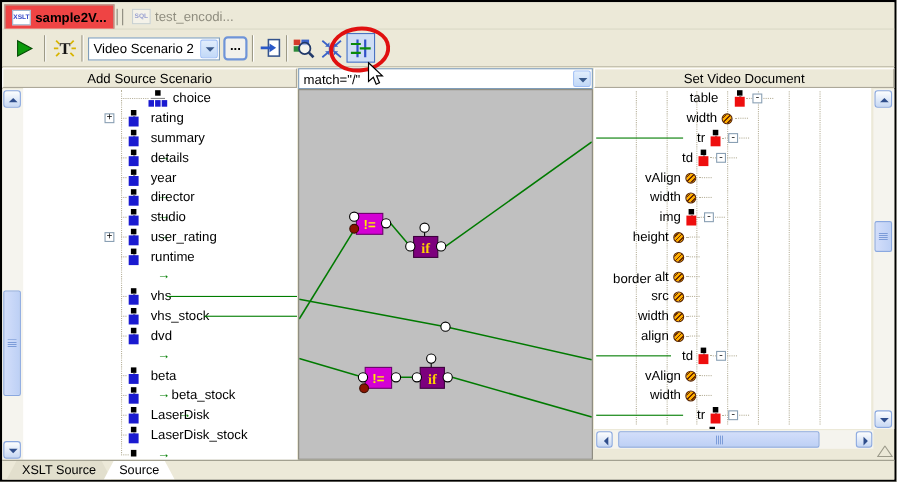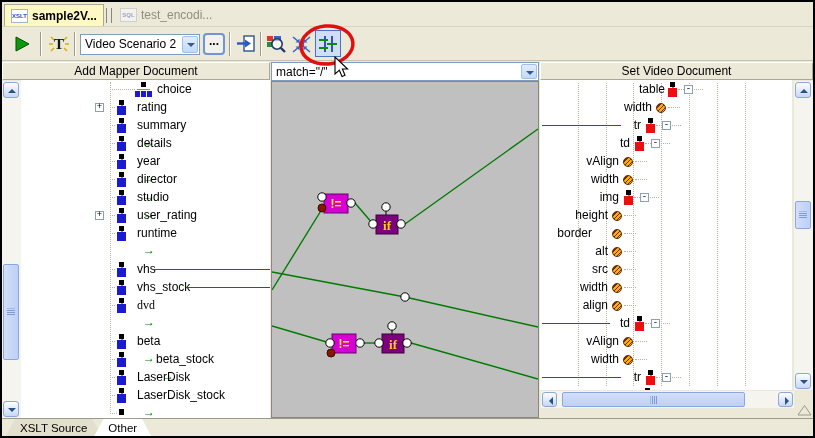--- a/index.html
+++ b/index.html
@@ -5,21 +5,21 @@
   html,body{margin:0;padding:0;background:#888;}
   *{box-sizing:border-box;}
   .window{position:relative;width:815px;height:438px;background:#ece9d8;
     font-family:"Liberation Sans",sans-serif;font-size:12px;color:#000;
     box-shadow:inset 0 0 0 2px #000;overflow:hidden;}
 
   
   .doctabs{position:absolute;left:2px;top:2px;right:2px;height:25px;background:#ece9d8;
     border-bottom:1px solid #d8d4c4;display:flex;align-items:flex-end;padding-left:2px;}
   .dtab{display:flex;align-items:center;height:22px;padding:0 6px;color:#8f8d7f;}
-  .dtab.active{background:#fef9c3;border:1px solid #aca899;border-bottom:none;color:#000;font-weight:bold;text-align:center;}
+  .dtab.active{background:#ef4444;border:1px solid #aca899;border-bottom:none;color:#000;font-weight:bold;text-align:center;}
   .dtab .ficon{width:17px;height:14px;border:1px solid #9fb6cd;background:#fff;margin-right:4px;
     font-size:6px;font-weight:bold;color:#3347c8;display:flex;align-items:center;justify-content:center;
     text-transform:uppercase;letter-spacing:0;}
   .dtab.dim .ficon{opacity:.45;}
   .dsep{width:1px;height:15px;background:#8a887c;margin:0 2px 3px 2px;}
 
   
   .toolbar{position:absolute;left:2px;top:27px;right:2px;height:34px;background:#ece9d8;
     border-bottom:1px solid #c5c2b0;}
   .tb-sep{position:absolute;top:5px;width:2px;height:24px;border-left:1px solid #9d9a86;border-right:1px solid #fff;}
@@ -182,21 +182,21 @@
   </div>
 
   <svg class="overlay" style="left:297px;top:19px" width="64" height="52">
     <ellipse cx="30" cy="26" rx="26" ry="19" fill="none" stroke="#e01010" stroke-width="3.5" transform="rotate(-6 30 26)"></ellipse>
   </svg>
   <svg class="overlay" style="left:334px;top:56px" width="18" height="26">
     <polygon points="1,1 1,18 5.4,14.2 8,20.6 11,19.2 8.4,13 13.6,13" fill="#fff" stroke="#000" stroke-width="1.1"></polygon>
   </svg>
 
   <div class="phead" style="left:2px;width:268px">
-    <span>Add Mapper Document</span>
+    <span>Add Source Scenario</span>
   </div>
   <div class="combo" style="left:271px;top:62px;width:268px;height:19px">
     <span class="ctext">match="/"</span>
     <span class="xp-drop"></span>
   </div>
   <div class="phead" style="left:540px;width:273px">
     <span>Set Video Document</span>
   </div>
 
   <div class="sb" style="left:2px;top:81px;width:19px;height:337px">
@@ -307,21 +307,21 @@
       <div class="trow" style="top: 181px;">
         <div class="stub" style="left: 89px; width: 5px;"></div>
         <div class="el-ic" style="left: 95px;">
           <div class="t"></div>
           <div class="s"></div>
           <div class="b"></div>
         </div>
         <div class="lbl" style="left: 116px;">vhs</div>
         <div class="gline" style="left: 131px; right: 0px;"></div>
       </div>
-      <div class="trow" style="top: 217px; font-family: Liberation Serif, serif;">
+      <div class="trow" style="top: 217px;">
         <div class="stub" style="left: 89px; width: 5px;"></div>
         <div class="el-ic" style="left: 95px;">
           <div class="t"></div>
           <div class="s"></div>
           <div class="b"></div>
         </div>
         <div class="lbl" style="left: 116px;">dvd<div class="arrowg" style="position: static;">→</div></div>
       </div>
       <div class="trow" style="top: 253px;">
         <div class="stub" style="left: 89px; width: 5px;"></div>
@@ -406,21 +406,21 @@
 
   <div class="tree" style="left:540px;top:80px;width:252px;height:310px" id="rtree">
       <div class="vguide" style="left: 38px; top: 3px; height: 303px;"></div>
       <div class="vguide" style="left: 66px; top: 3px; height: 303px;"></div>
       <div class="vguide" style="left: 93px; top: 3px; height: 303px;"></div>
       <div class="vguide" style="left: 121px; top: 3px; height: 303px;"></div>
       <div class="vguide" style="left: 149px; top: 3px; height: 303px;"></div>
       <div class="vguide" style="left: 177px; top: 3px; height: 303px;"></div>
       <div class="vguide" style="left: 205px; top: 3px; height: 303px;"></div>
       <div class="trow" style="top: 1px;">
-        <div class="lbl" style="right: 127px; text-align: right;">table</div>
+        <div class="lbl" style="right: 139px; text-align: right;">table</div>
         <div class="el-ic red" style="left: 127px;">
           <div class="t"></div>
           <div class="s"></div>
           <div class="b"></div>
         </div>
         <div class="stub" style="left: 138px; width: 6px;"></div>
         <div class="pmbox" style="left: 144px;">-</div>
         <div class="stub" style="left: 154px; width: 9px;"></div>
       </div>
       <div class="trow" style="top: 19px;">
@@ -471,21 +471,21 @@
         <div class="stub" style="left: 94px; width: 6px;"></div>
         <div class="pmbox" style="left: 100px;">-</div>
         <div class="stub" style="left: 110px; width: 9px;"></div>
       </div>
       <div class="trow" style="top: 127px;">
         <div class="lbl" style="right: 184px; text-align: left;">height</div>
         <div class="at-ic" style="left: 72px;"></div>
         <div class="stub" style="left: 84px; width: 12px;"></div>
       </div>
       <div class="trow" style="top: 145px;">
-        <div class="lbl" style="right: 200px; text-align: right;">border</div>
+        <div class="lbl" style="right: 200px; text-align: right; margin-top: 20px;">border</div>
         <div class="at-ic" style="left: 72px;"></div>
         <div class="stub" style="left: 84px; width: 12px;"></div>
       </div>
       <div class="trow" style="top: 163px;">
         <div class="lbl" style="right: 184px; text-align: right;">alt</div>
         <div class="at-ic" style="left: 72px;"></div>
         <div class="stub" style="left: 84px; width: 12px;"></div>
       </div>
       <div class="trow" style="top: 181px;">
         <div class="lbl" style="right: 184px; text-align: right;">src</div>
@@ -553,15 +553,15 @@
         <span class="grip"></span>
       </div>
     <div class="sbtn rt" style="right:1px;top:1px;width:15px;height:15px"></div>
   </div>
   <svg class="overlay" style="left:797px;top:405px" width="15" height="11">
     <polygon points="7.5,0.5 14,10 1,10" fill="#ece9d8" stroke="#9c9a8a" stroke-width="1"></polygon>
   </svg>
 
   <div class="btabs" id="btabs">
       <div class="btab">XSLT Source</div>
-      <div class="btab active">Other</div>
+      <div class="btab active">Source</div>
     </div>
 </div>
 
 </body></html>

